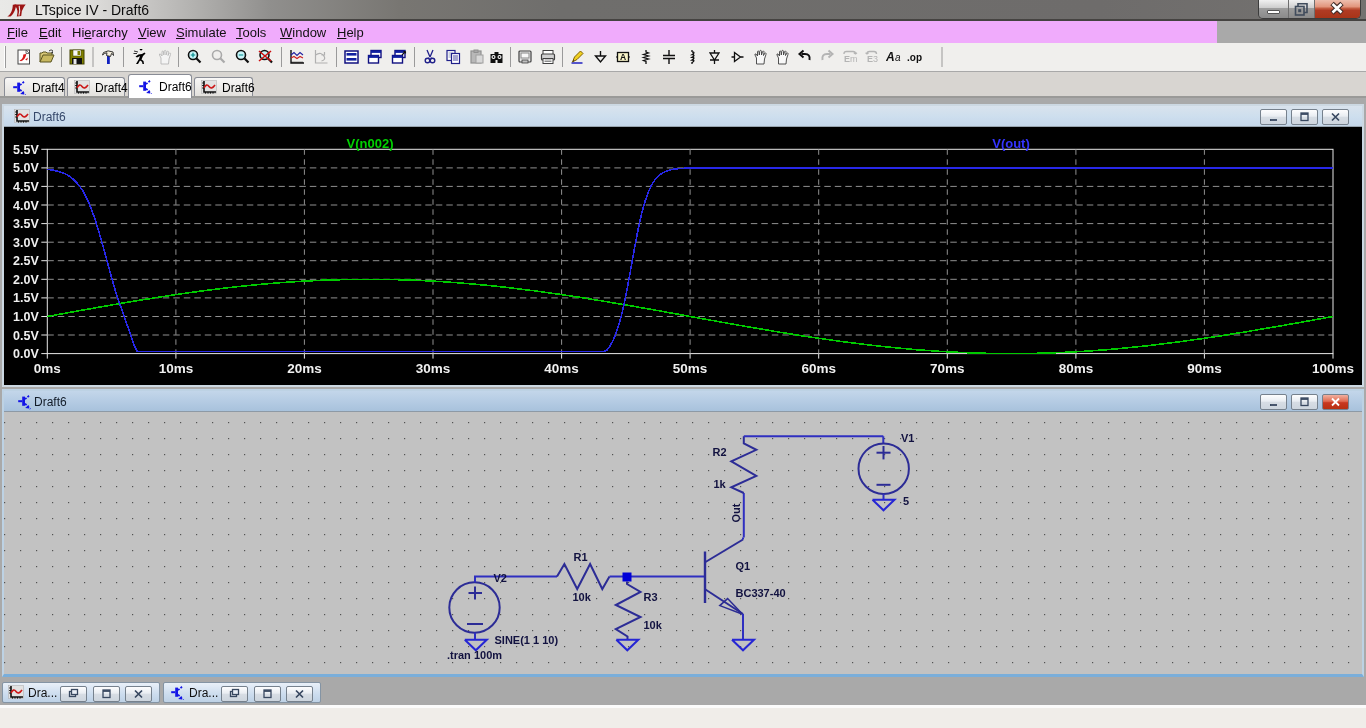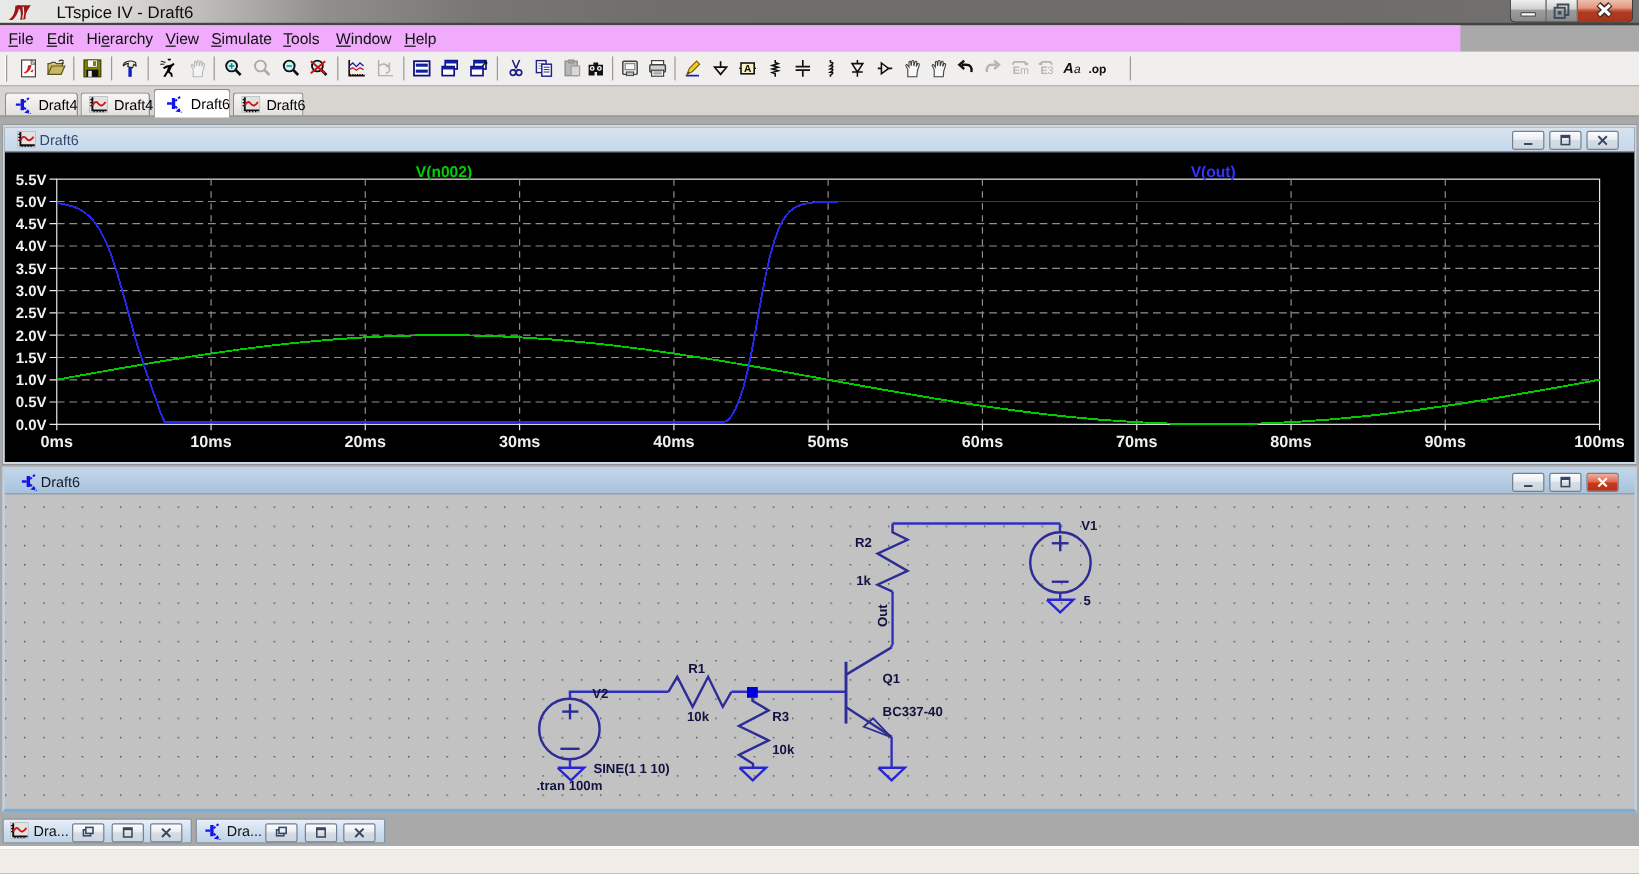--- a/index.html
+++ b/index.html
@@ -8,21 +8,21 @@
 .tbb svg{position:absolute;left:0;top:0}
 </style></head><body>
 
 <div style="position:absolute;left:0;top:0;width:1366px;height:21px;background:linear-gradient(to right,#e9e9e7 0,#e2e1df 80px,#bdbcba 170px,#908f8d 270px,#787672 400px,#6f6e6c 560px,#6e6c6b 1100px,#747270 1366px)">
 <div style="position:absolute;left:0;top:19px;width:1366px;height:2px;background:#454341"></div>
 <svg style="position:absolute;left:7px;top:3px" width="19" height="15" viewBox="0 0 19 15">
       <path d="M0.3 13.6 C4.5 10.6 5.6 6.5 5.8 1.7 L9.3 1.4 C8.6 7.2 6.0 11.6 3.4 13.6 Z" fill="#9d1515"></path>
       <path d="M7.2 1.4 L18.7 1.4 L16.9 4.1 Q13.9 8.3 14.2 13.0 L9.8 13.5 Q11.6 6.8 8.4 3.3 Z" fill="#9d1515"></path>
       <path d="M12.2 2.8 Q13.4 7.8 11.9 12.6" stroke="#e8e8e6" stroke-width="1.1" fill="none"></path>
     </svg>
-<span style="position:absolute;left:47px;top:2px;font-size:14px;color:#0c0c0c">LTspice IV - Draft6</span>
+<span style="position:absolute;left:35px;top:2px;font-size:14px;color:#0c0c0c">LTspice IV - Draft6</span>
 
 <div style="position:absolute;left:1258px;top:-1px;width:103px;height:20px;border:1px solid #3c3c3c;border-top:none;border-radius:0 0 5px 5px;overflow:hidden;display:flex">
 <div style="width:30px;height:19px;background:linear-gradient(#f5f5f5,#cfcfcf 45%,#9d9d9d 50%,#8a8a8a);border-right:1px solid #6e6e6e;position:relative">
         <div style="position:absolute;left:8px;top:11px;width:13px;height:3.5px;background:#fdfdfd;border:0.5px solid #555;border-radius:1px"></div>
       </div>
 <div style="width:26px;height:19px;background:linear-gradient(#f5f5f5,#cfcfcf 45%,#9d9d9d 50%,#8a8a8a);border-right:1px solid #6e6e6e;position:relative">
         <svg style="position:absolute;left:5px;top:2.5px" width="16" height="15" viewBox="0 0 16 15">
           <rect x="1.5" y="4.5" width="8.5" height="8.5" fill="none" stroke="#404c5c" stroke-width="1.6"></rect>
           <path d="M4 4.5 L4 1.8 L13 1.8 L13 10.5 L10 10.5" fill="none" stroke="#404c5c" stroke-width="1.6"></path>
           <rect x="4.2" y="7.2" width="3" height="3" fill="#404c5c"></rect>

